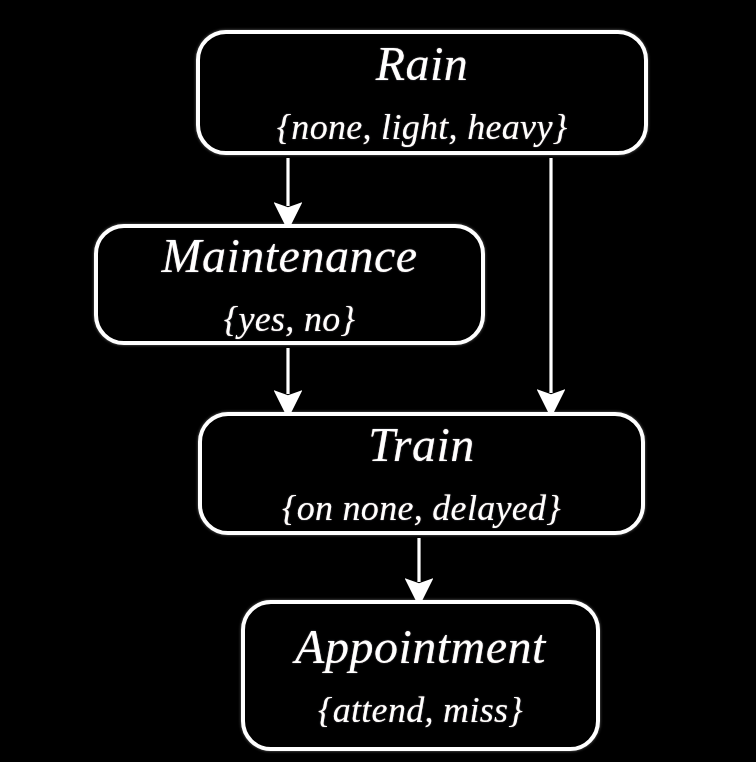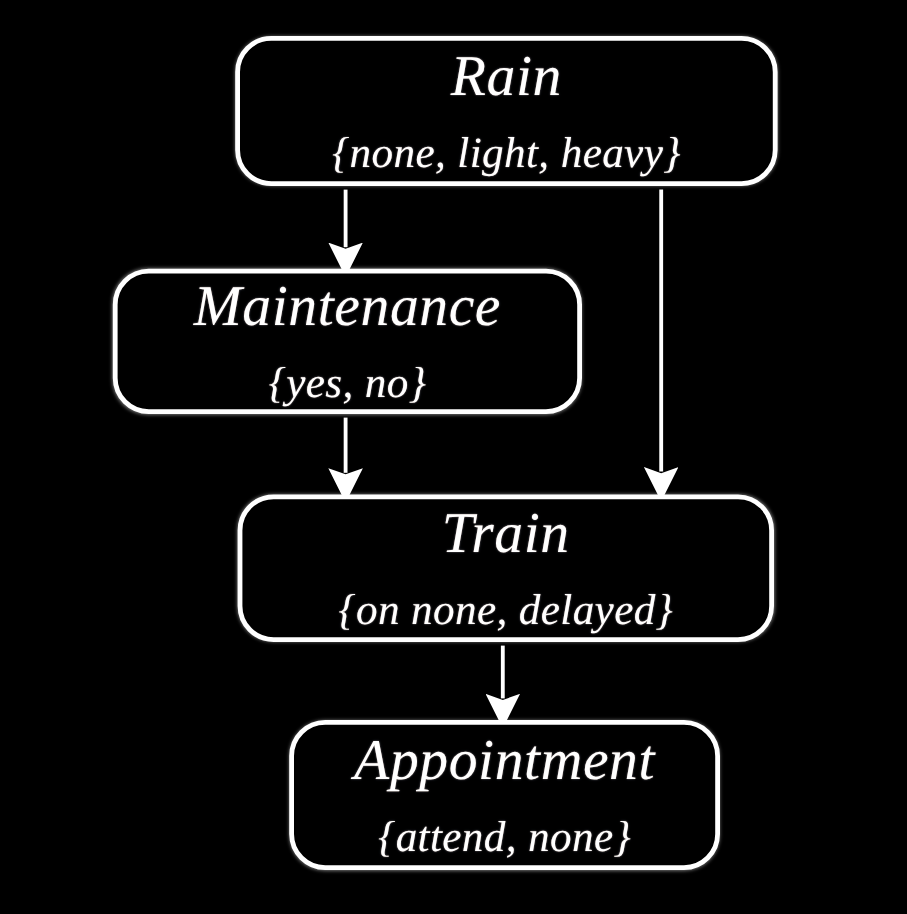--- a/index.html
+++ b/index.html
@@ -81,18 +81,18 @@
   <div class="node" id="node-maintenance" style="left:94px; top:224px; width:391px; height:121px;">
     <div class="nm">Maintenance</div>
     <div class="vals">{yes, no}</div>
   </div>
 
   <div class="node" id="node-train" style="left:198px; top:412px; width:447px; height:123px;">
     <div class="nm">Train</div>
     <div class="vals">{on none, delayed}</div>
   </div>
 
-  <div class="node" id="node-appointment" style="left:241px; top:600px; width:359px; height:125px;">
+  <div class="node" id="node-appointment" style="left:241px; top:600px; width:359px; height:151px;">
     <div class="nm">Appointment</div>
-    <div class="vals">{attend, none}</div>
+    <div class="vals">{attend, miss}</div>
   </div>
 
 </div>
 
 </body></html>

